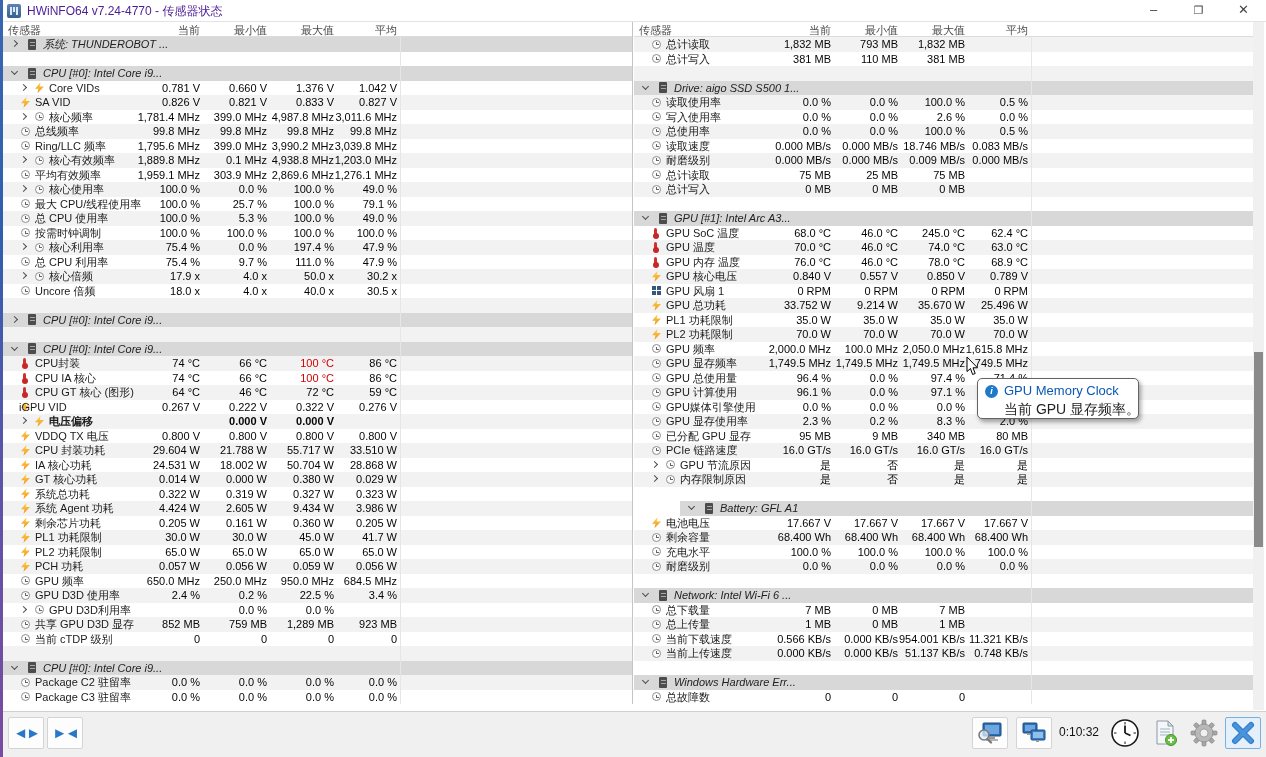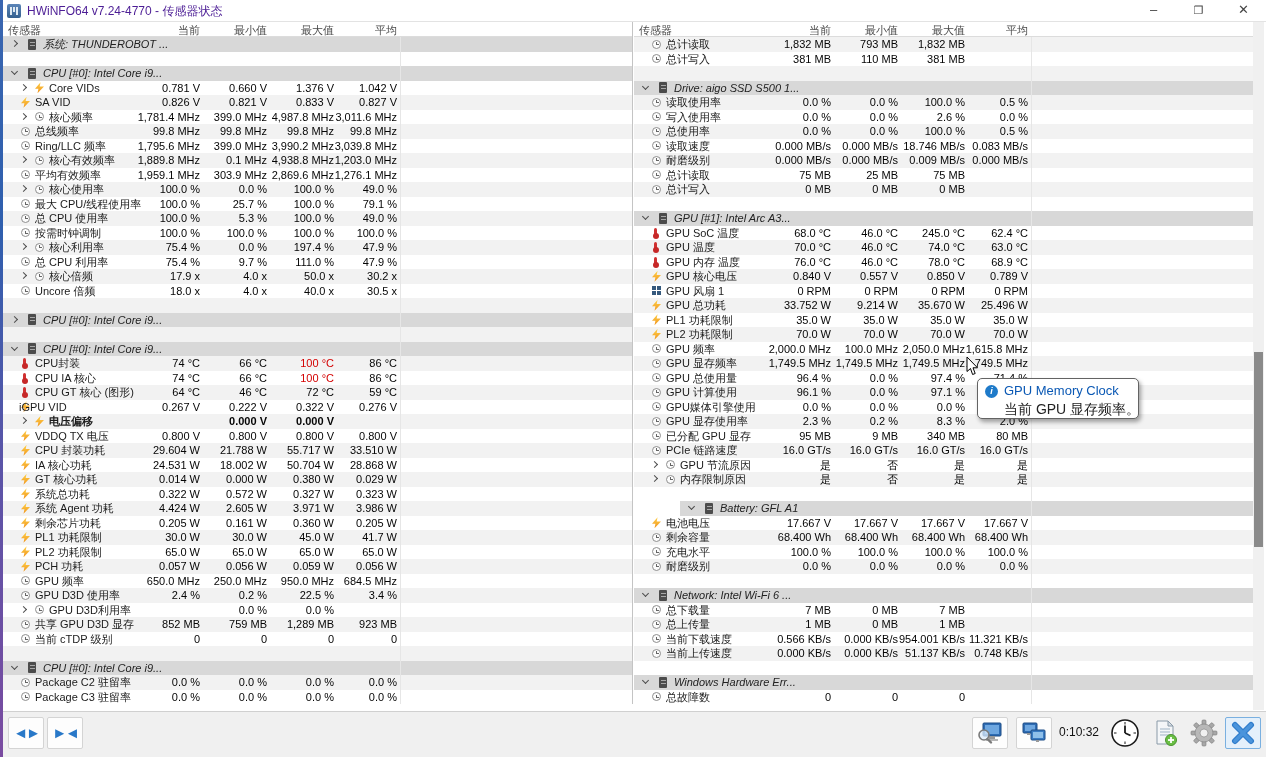--- a/index.html
+++ b/index.html
@@ -320,30 +320,30 @@
           <span class="lbl" style="left: 32px;">GT 核心功耗</span>
           <span class="cell" style="left: 117px;">0.014 W</span>
           <span class="cell" style="left: 184px;">0.000 W</span>
           <span class="cell" style="left: 251px;">0.380 W</span>
           <span class="cell" style="left: 314px;">0.029 W</span>
         </div>
         <div class="row" style="top: 449.5px;">
           <span class="ic volt" style="left: 18px;"></span>
           <span class="lbl" style="left: 32px;">系统总功耗</span>
           <span class="cell" style="left: 117px;">0.322 W</span>
-          <span class="cell" style="left: 184px;">0.572 W</span>
+          <span class="cell" style="left: 184px;">0.319 W</span>
           <span class="cell" style="left: 251px;">0.327 W</span>
           <span class="cell" style="left: 314px;">0.323 W</span>
         </div>
         <div class="row stripe" style="top: 464px;">
           <span class="ic volt" style="left: 18px;"></span>
           <span class="lbl" style="left: 32px;">系统 Agent 功耗</span>
           <span class="cell" style="left: 117px;">4.424 W</span>
           <span class="cell" style="left: 184px;">2.605 W</span>
-          <span class="cell" style="left: 251px;">3.971 W</span>
+          <span class="cell" style="left: 251px;">9.434 W</span>
           <span class="cell" style="left: 314px;">3.986 W</span>
         </div>
         <div class="row" style="top: 478.5px;">
           <span class="ic volt" style="left: 18px;"></span>
           <span class="lbl" style="left: 32px;">剩余芯片功耗</span>
           <span class="cell" style="left: 117px;">0.205 W</span>
           <span class="cell" style="left: 184px;">0.161 W</span>
           <span class="cell" style="left: 251px;">0.360 W</span>
           <span class="cell" style="left: 314px;">0.205 W</span>
         </div>

